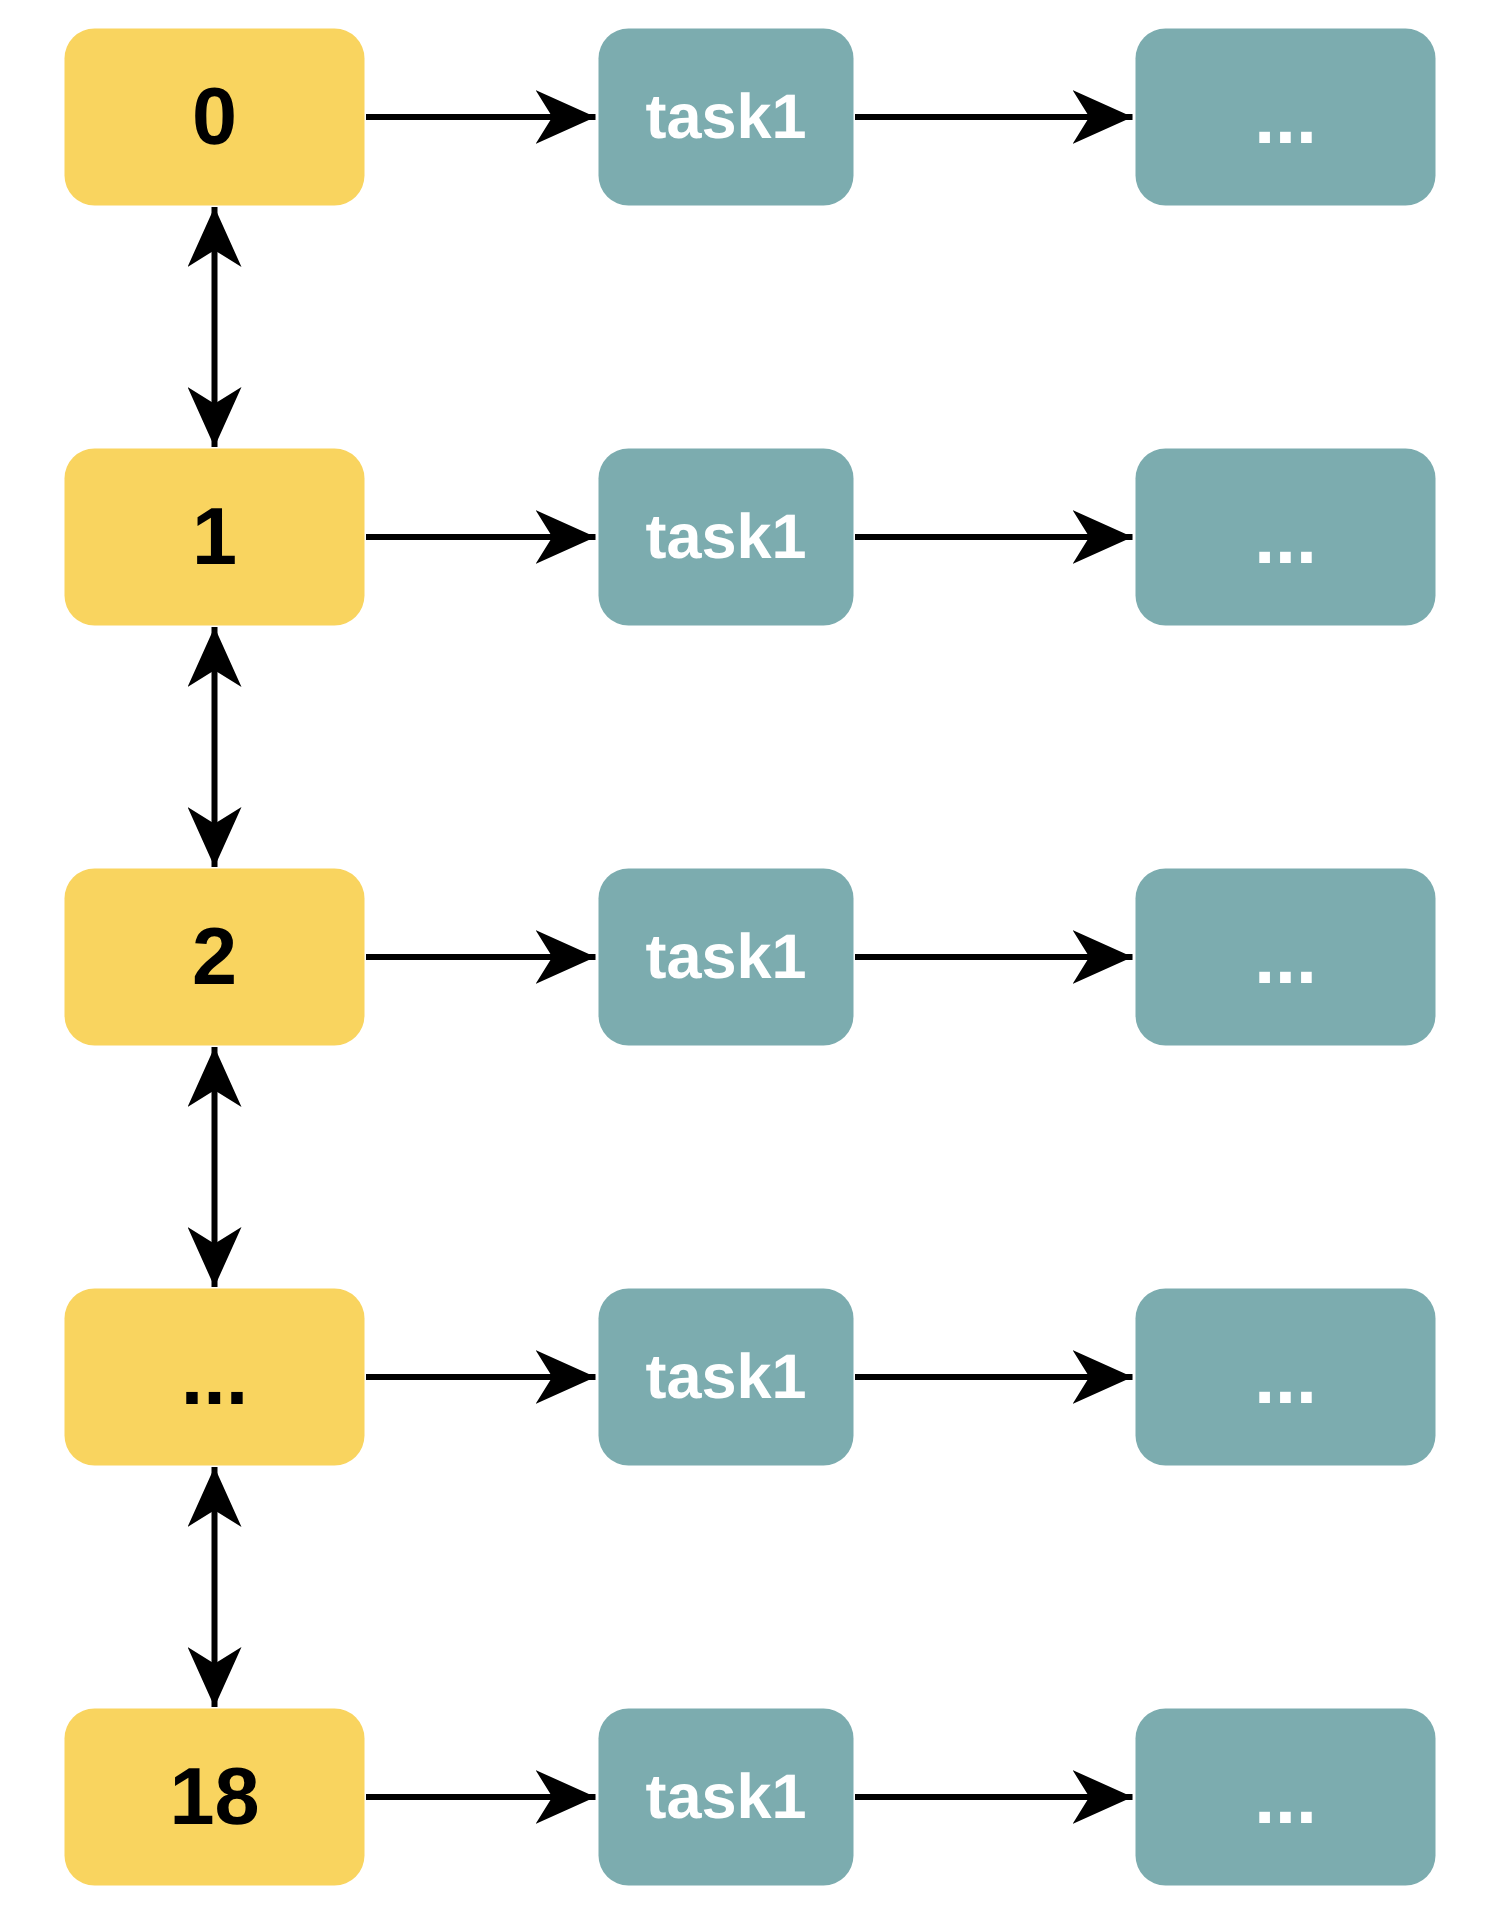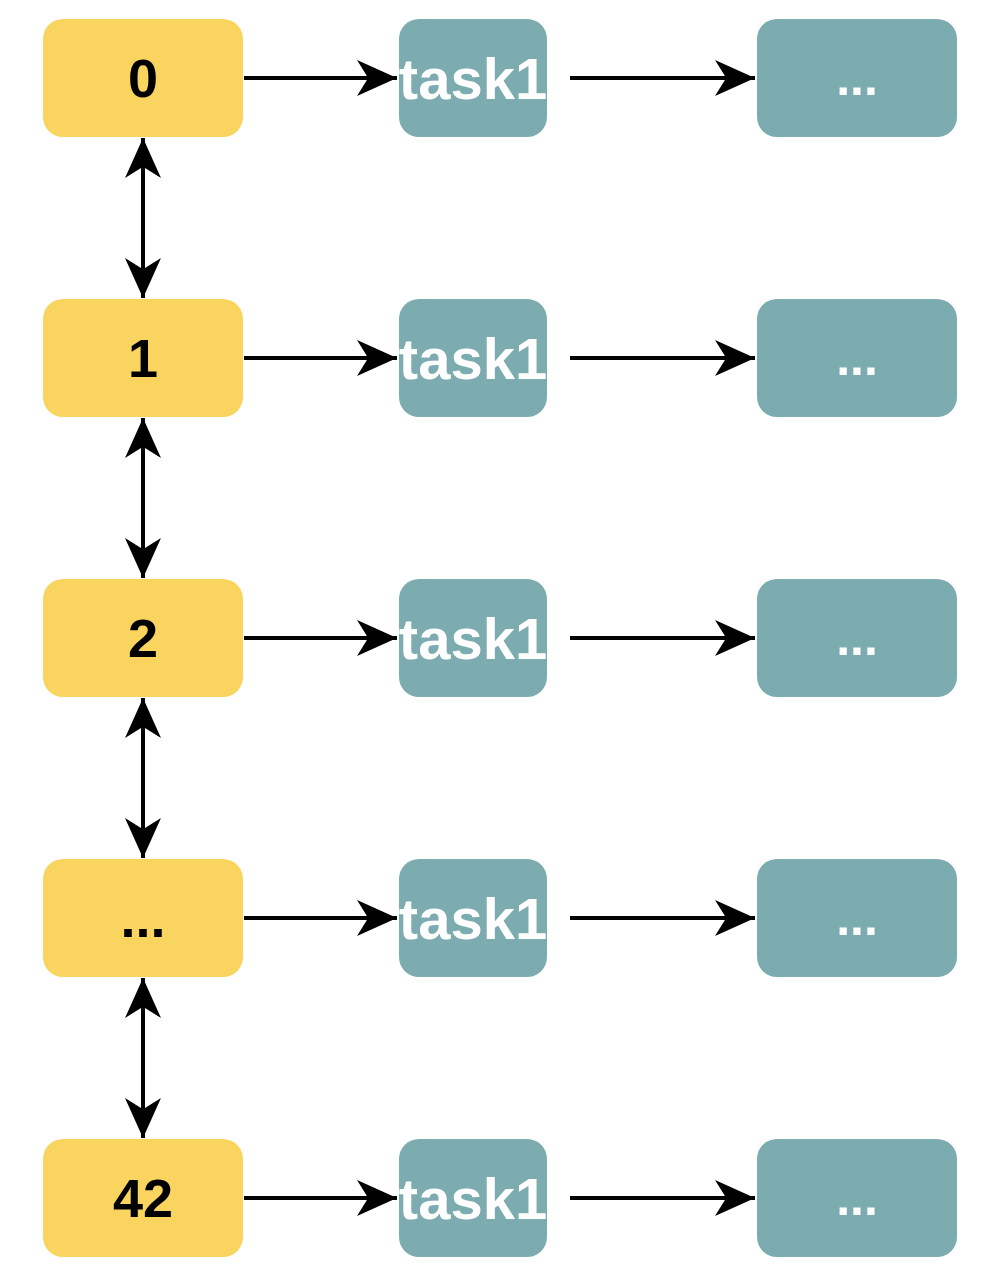--- a/index.html
+++ b/index.html
@@ -39,24 +39,24 @@
   }
   .slot {
     left: 43px;
     width: 200px;
     background: var(--slot-fill, #F9D45F);
     color: var(--slot-text, #000000);
     font-size: 54px;
   }
   .task {
     left: 399px;
-    width: 148px;
+    width: 170px;
     background: var(--task-fill, #7CACAF);
     color: var(--task-text, #FFFFFF);
-    font-size: 58px;
+    font-size: 42px;
   }
   .more {
     left: 757px;
     width: 200px;
     background: var(--task-fill, #7CACAF);
     color: var(--task-text, #FFFFFF);
     font-size: 50px;
   }
   .r0 { top: 19px; }
   .r1 { top: 299px; }
@@ -131,21 +131,21 @@
     <span>...</span>
   </div>
   <div class="box task r3">
     <span>task1</span>
   </div>
   <div class="box more r3">
     <span>...</span>
   </div>
 
   <div class="box slot r4">
-    <span>42</span>
+    <span>18</span>
   </div>
   <div class="box task r4">
     <span>task1</span>
   </div>
   <div class="box more r4">
     <span>...</span>
   </div>
 
 </div>
 

